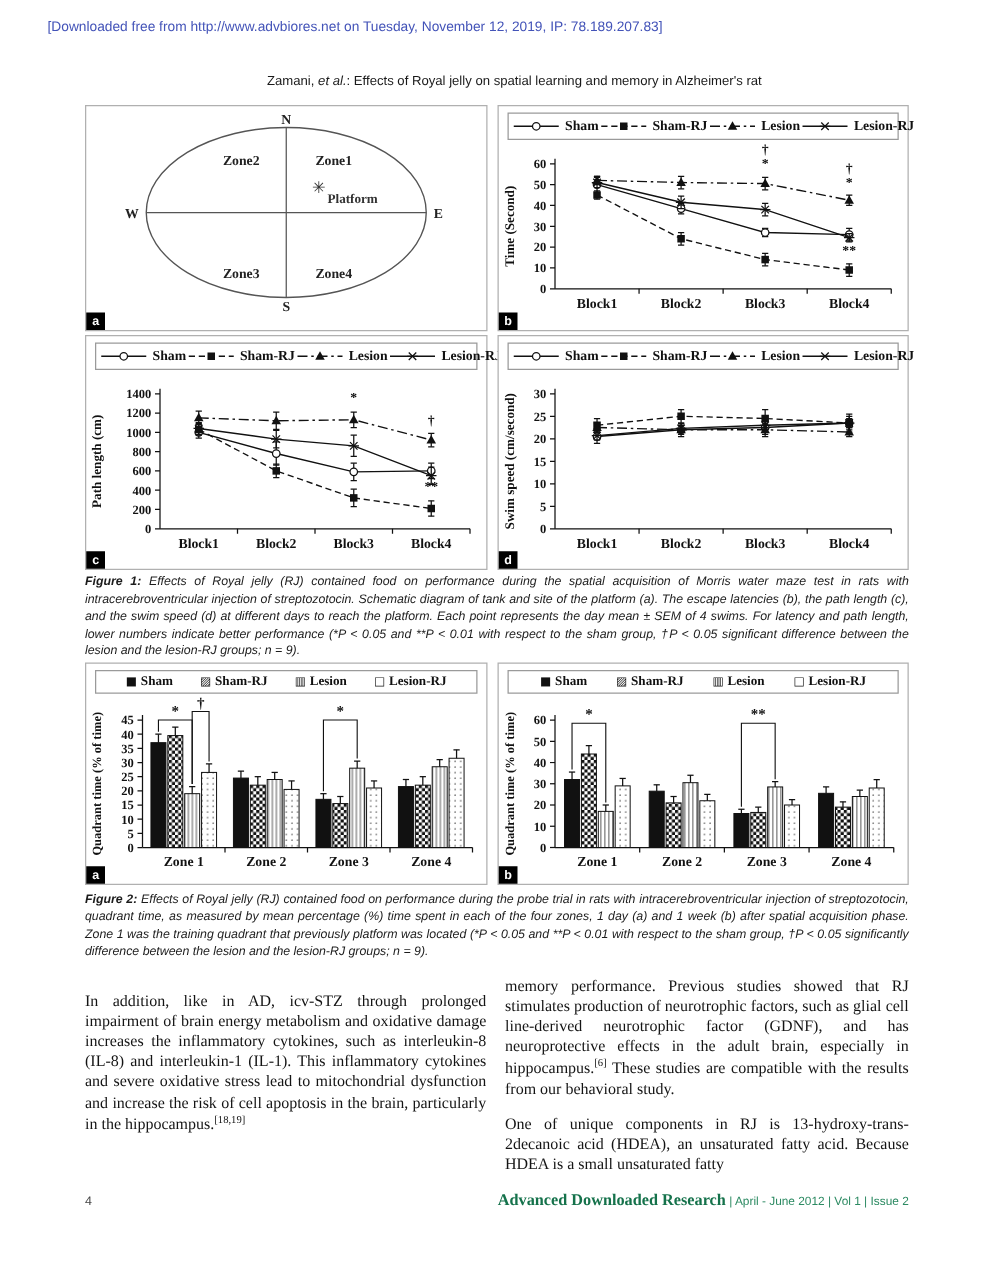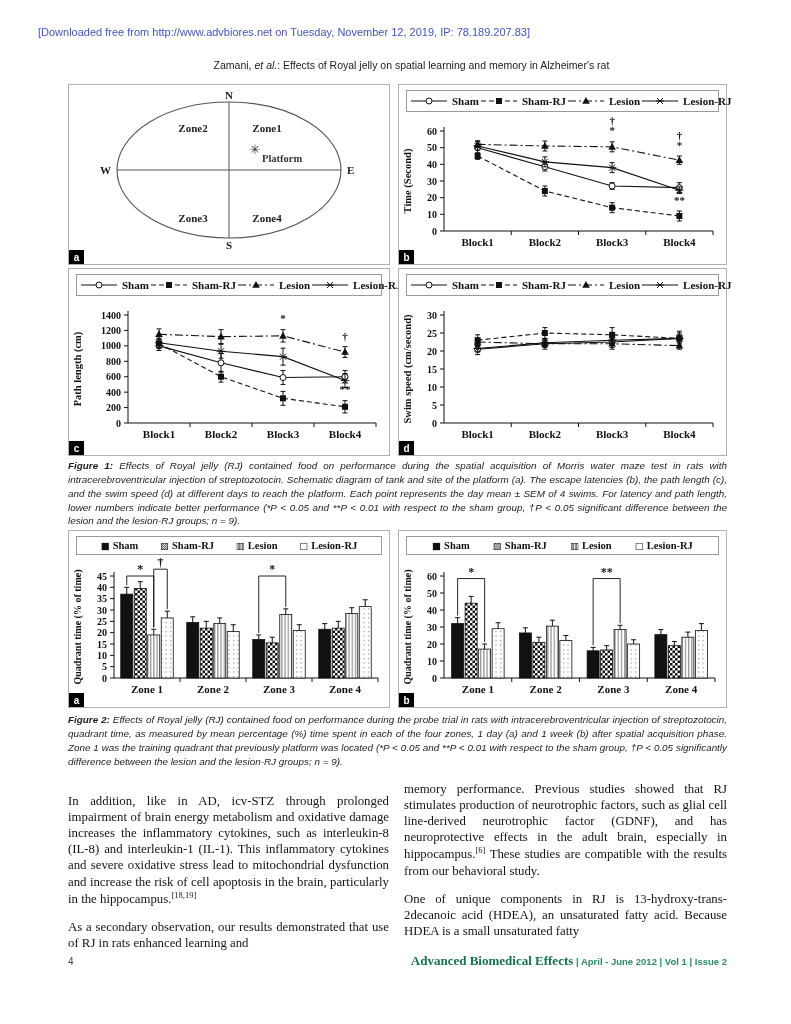--- a/index.html
+++ b/index.html
@@ -1,18 +1,18 @@
 <!DOCTYPE html>
 <html><head>
 <meta charset="utf-8">
 <style>
   html,body{margin:0;padding:0;}
   body{width:791px;height:1024px;position:relative;background:#fff;overflow:hidden;
        font-family:"Liberation Sans",sans-serif;color:#111;}
-  .banner{position:absolute;left:38px;top:26px;font-size:11px;color:#4353b8;}
+  .banner{position:absolute;left:38px;top:16px;font-size:11px;color:#4353b8;}
   .header{position:absolute;top:59px;left:16px;width:791px;text-align:center;font-size:10.5px;color:#1a1a1a;}
   .fig{position:absolute;left:68px;width:659px;}
   #fig1{top:84px;height:372px;}
   #fig2{top:530px;height:178px;}
   .panel{position:absolute;background:#fff;border:1px solid #b0b0b0;box-sizing:border-box;}
   #p1a{left:0;top:0;width:322px;height:181px;}
   #p1b{left:330px;top:0;width:329px;height:181px;}
   #p1c{left:0;top:184px;width:322px;height:188px;}
   #p1d{left:330px;top:184px;width:329px;height:188px;}
   #p2a{left:0;top:0;width:322px;height:178px;}
@@ -34,21 +34,21 @@
   #cap1{top:459px;} #cap2{top:713px;}
   .col{position:absolute;top:781px;}
   #col-left{left:68px;width:321px;margin-top:12px;} #col-right{left:404px;width:323px;}
   .col p{margin:0 0 12px 0;font-family:"Liberation Serif",serif;font-size:12.8px;
          line-height:1.26;text-align:justify;color:#141414;}
   .col sup{font-size:8.5px;}
   #footer{position:absolute;left:68px;top:951px;width:659px;display:flex;
           justify-content:space-between;align-items:baseline;}
   #footer .pg{font-size:10px;color:#444;}
   #footer b{font-family:"Liberation Serif",serif;font-size:13px;color:#15724b;}
-  #footer .jm{font-size:9.5px;color:#2c8a62;font-weight:bold;}
+  #footer .jm{font-size:9.5px;color:#2c8a62;}
 </style>
 </head>
 <body>
 
 <div class="banner">[Downloaded free from http://www.advbiores.net on Tuesday, November 12, 2019, IP: 78.189.207.83]</div>
 
 <div class="header"><span>Zamani, </span><i>et al.</i><span>: Effects of Royal jelly on spatial learning and memory in Alzheimer's rat</span></div>
 
 <div class="fig" id="fig1">
   <div class="panel" id="p1a">
@@ -738,23 +738,22 @@
         <text x="206.625" y="17.549999999999997" fill="#111" font-family="&quot;Liberation Serif&quot;,serif" font-weight="bold" text-anchor="middle" font-size="12">**</text>
       </svg>
     <span class="plabel">b</span>
   </div>
 </div>
 
 <div class="caption" id="cap2"><b>Figure 2:</b><span> Effects of Royal jelly (RJ) contained food on performance during the probe trial in rats with intracerebroventricular injection of streptozotocin, quadrant time, as measured by mean percentage (%) time spent in each of the four zones, 1 day (a) and 1 week (b) after spatial acquisition phase. Zone 1 was the training quadrant that previously platform was located (*P &lt; 0.05 and **P &lt; 0.01 with respect to the sham group, †P &lt; 0.05 significantly difference between the lesion and the lesion-RJ groups; n = 9).</span></div>
 
 <div class="col" id="col-left">
     <p><span>In addition, like in AD, icv-STZ through prolonged impairment of brain energy metabolism and oxidative damage increases the inflammatory cytokines, such as interleukin-8 (IL-8) and interleukin-1 (IL-1). This inflammatory cytokines and severe oxidative stress lead to mitochondrial dysfunction and increase the risk of cell apoptosis in the brain, particularly in the hippocampus.</span><sup>[18,19]</sup></p>
-    <p><span>As a secondary observation, our results demonstrated that use of RJ in rats enhanced learning and</span></p>
   </div>
 <div class="col" id="col-right">
     <p><span>memory performance. Previous studies showed that RJ stimulates production of neurotrophic factors, such as glial cell line-derived neurotrophic factor (GDNF), and has neuroprotective effects in the adult brain, especially in hippocampus.</span><sup>[6]</sup><span> These studies are compatible with the results from our behavioral study.</span></p>
     <p><span>One of unique components in RJ is 13-hydroxy-trans-2decanoic acid (HDEA), an unsaturated fatty acid. Because HDEA is a small unsaturated fatty</span></p>
   </div>
 
 <div id="footer">
   <span class="pg">4</span>
-  <span class="jr"><b>Advanced Biomedical Effects</b><span class="jm"> | April - June 2012 | Vol 1 | Issue 2</span></span>
+  <span class="jr"><b>Advanced Downloaded Research</b><span class="jm"> | April - June 2012 | Vol 1 | Issue 2</span></span>
 </div>
 
 </body></html>

